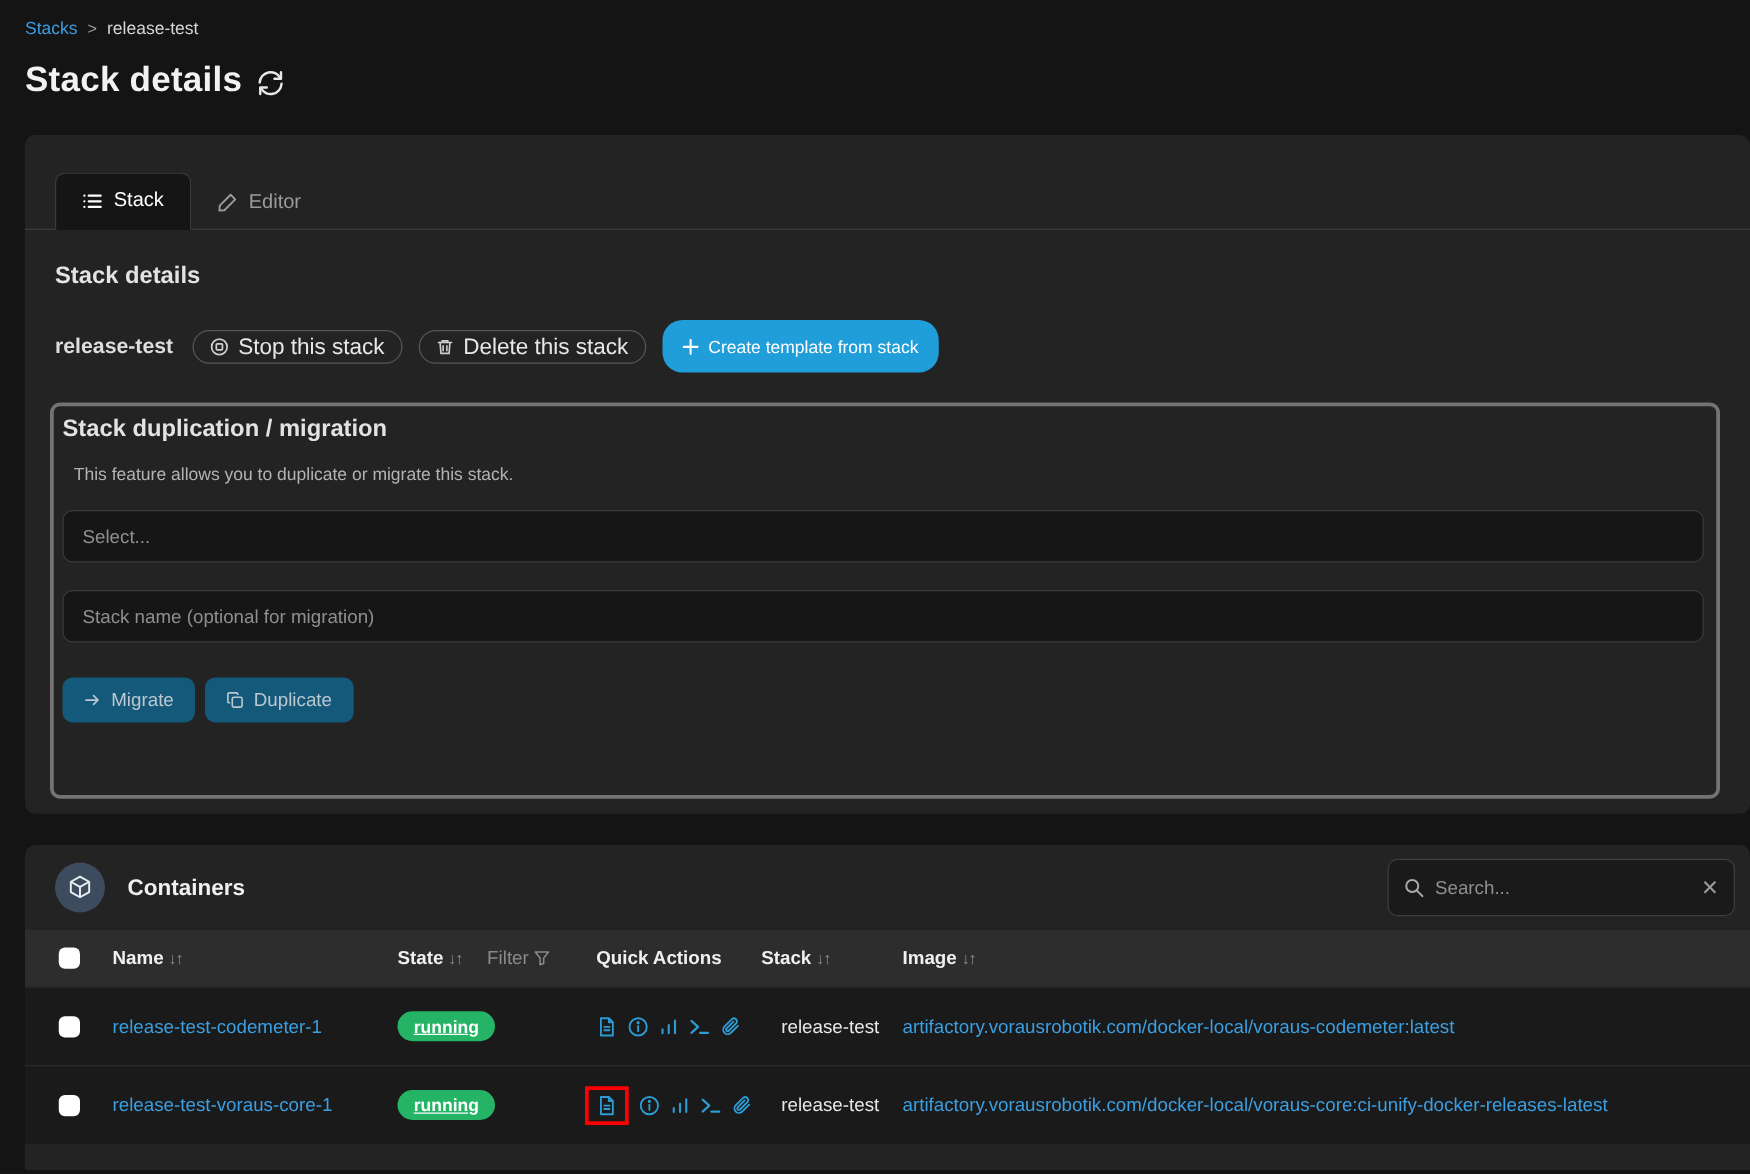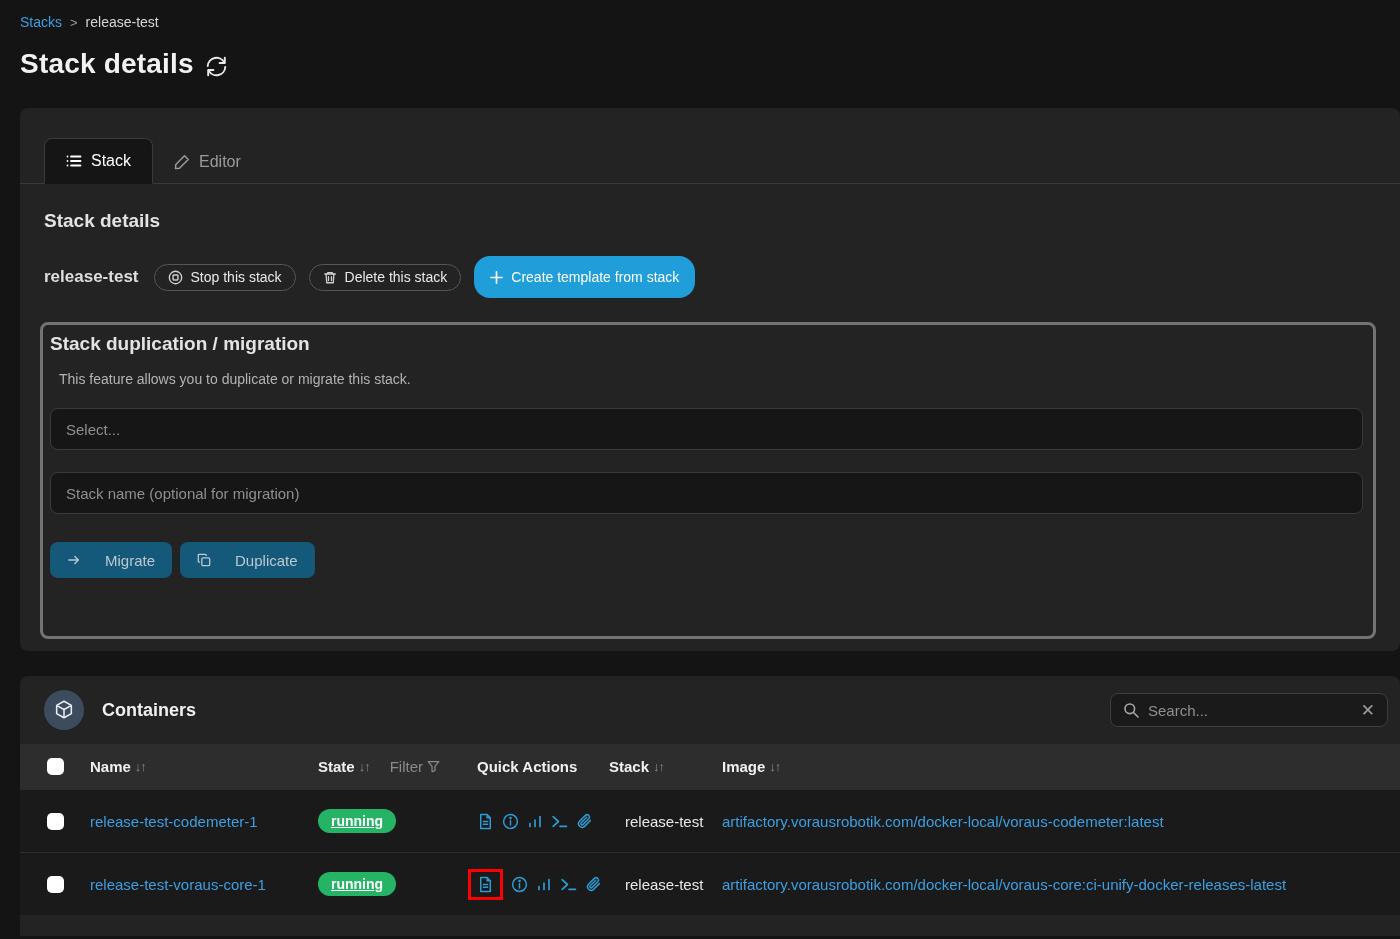--- a/index.html
+++ b/index.html
@@ -38,21 +38,21 @@
   .tab .icon { color:inherit; }
 
   .panel-body { padding:20px 24px 0 24px; }
   .section-heading { color:#e3e3e3; font-size:19px; font-weight:bold; margin-top:6px; }
 
   .stack-actions-row { display:flex; align-items:center; gap:13px; margin-top:24px; }
   .stack-name { color:#dedede; font-size:17px; font-weight:600; margin-right:2px; }
   .pill-btn {
     display:inline-flex; align-items:center; gap:8px;
     border:1px solid #565656; border-radius:16px; background:transparent;
-    color:#e8e8e8; font-size:14px; padding:4px 13px; height:27px; cursor:pointer;
+    color:#e8e8e8; font-size:18px; padding:4px 13px; height:27px; cursor:pointer;
     font-family:inherit;
   }
   .pill-btn .icon { color:#cfcfcf; }
   .blue-btn {
     display:inline-flex; align-items:center; gap:8px;
     border:none; border-radius:16px; background:#1f9ed9;
     color:#ffffff; font-size:14px; padding:21px 16px; height:27px; cursor:pointer;
     font-family:inherit;
   }
 
@@ -62,39 +62,39 @@
   .dup-desc { color:#b3b3b3; font-size:14px; margin:16px 0 0 9px; }
   .dup-input {
     display:block; width:100%; height:42px; margin-top:21px;
     background:#161616; border:1px solid #3a3a3a; border-radius:8px;
     color:#d0d0d0; font-size:15px; padding:0 15px; font-family:inherit; outline:none;
   }
   .dup-input::placeholder { color:#8f8f8f; }
   .dup-input.first { margin-top:22px; }
   .dup-btn-row { display:flex; gap:8px; margin-top:28px; }
   .teal-btn {
-    display:inline-flex; align-items:center; gap:24px;
+    display:inline-flex; align-items:center; gap:8px;
     background:#14597a; border:none; border-radius:8px;
     color:#bcc8cf; font-size:15px; padding:0 17px; height:36px; cursor:pointer;
     font-family:inherit;
   }
   .teal-btn .icon { color:#bcc8cf; }
 
   
   .containers-panel { margin-top:25px; border-radius:8px 8px 0 0; min-height:260px; padding-bottom:0; }
   .containers-header { display:flex; align-items:center; justify-content:space-between; padding:14px 12px 14px 24px; height:68px; }
   .containers-title-wrap { display:flex; align-items:center; gap:18px; }
   .containers-badge {
     width:40px; height:40px; border-radius:50%; background:#3c4b5d;
     display:flex; align-items:center; justify-content:center; color:#e8edf2;
   }
   .containers-title { color:#f0f0f0; font-size:18px; font-weight:bold; }
   .search-box {
     display:flex; align-items:center; gap:9px;
-    width:278px; height:34px; background:#1a1a1a;
+    width:278px; height:46px; background:#1a1a1a;
     border:1px solid #3e3e3e; border-radius:8px; padding:0 12px;
   }
   .search-box input {
     flex:1; background:transparent; border:none; outline:none;
     color:#cfcfcf; font-size:15px; font-family:inherit;
   }
   .search-box input::placeholder { color:#8f8f8f; }
   .search-icon { color:#a8a8a8; }
   .clear-icon { color:#9a9a9a; font-size:17px; cursor:pointer; line-height:1; }
 

